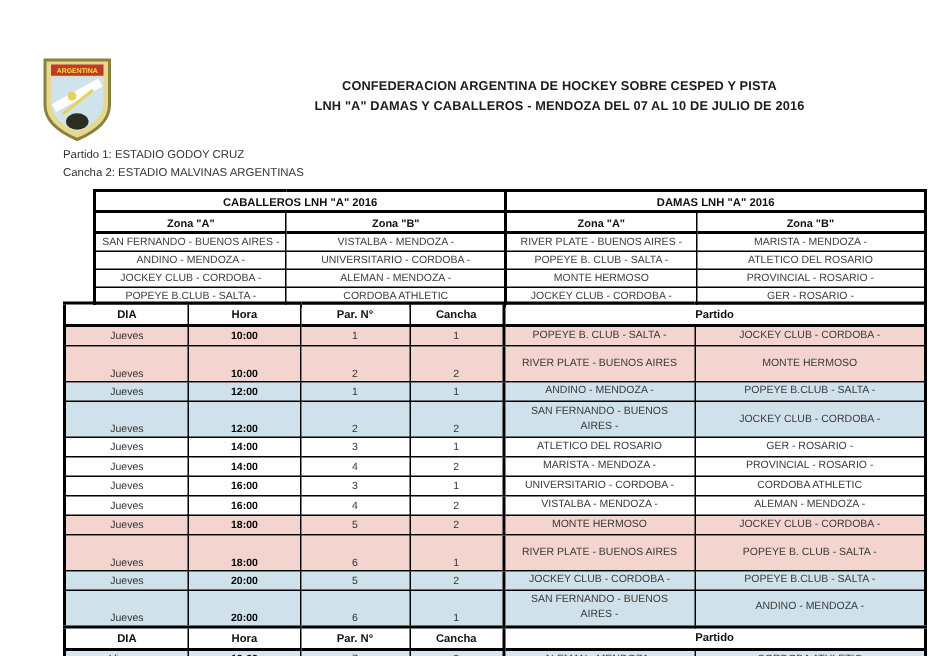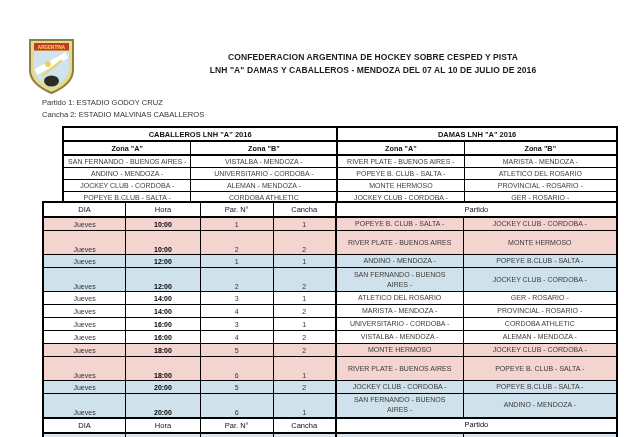--- a/index.html
+++ b/index.html
@@ -30,21 +30,21 @@
   
   .schedule {
     position:absolute; left:42px; top:170px; width:576px;
     border:2px solid #000;
   }
   .schedule th, .schedule td {
     border:1px solid #000; padding:0 2px; text-align:center;
     font-size:7px; height:12px; overflow:hidden;
   }
   .schedule th {
-    font-weight:normal; font-size:7.5px; color:#111; background:#fff;
+    font-weight:bold; font-size:7.5px; color:#111; background:#fff;
     border-top:2px solid #000; border-bottom:2px solid #000; white-space:nowrap; height:13px;
   }
   .c-dia, .c-par, .c-cancha { color:#333; white-space:nowrap; }
   .c-hora { font-weight:bold; color:#000; white-space:nowrap; }
   .c-home { border-left:2px solid #000 !important; }
   .c-home, .c-away { color:#3a3a3a; line-height:10px; }
   tr.tall { height:24px; }
   tr.tall .c-dia, tr.tall .c-hora, tr.tall .c-par, tr.tall .c-cancha {
     vertical-align:bottom; padding-bottom:1px;
   }
@@ -68,21 +68,21 @@
     </svg>
   </div>
 
   <div class="titles">
     <div class="title-line">CONFEDERACION ARGENTINA DE HOCKEY  SOBRE CESPED Y PISTA</div>
     <div class="title-line">LNH "A" DAMAS Y CABALLEROS - MENDOZA DEL 07 AL 10 DE JULIO DE 2016</div>
   </div>
 
   <div class="canchas">
     <div>Partido 1: ESTADIO GODOY CRUZ</div>
-    <div>Cancha 2: ESTADIO MALVINAS CABALLEROS</div>
+    <div>Cancha 2: ESTADIO MALVINAS ARGENTINAS</div>
   </div>
 
   <table class="zones">
     <colgroup>
       <col style="width:23.1%">
         <col style="width:26.4%">
         <col style="width:22.9%">
         <col style="width:27.6%">
     </colgroup>
     <thead>

